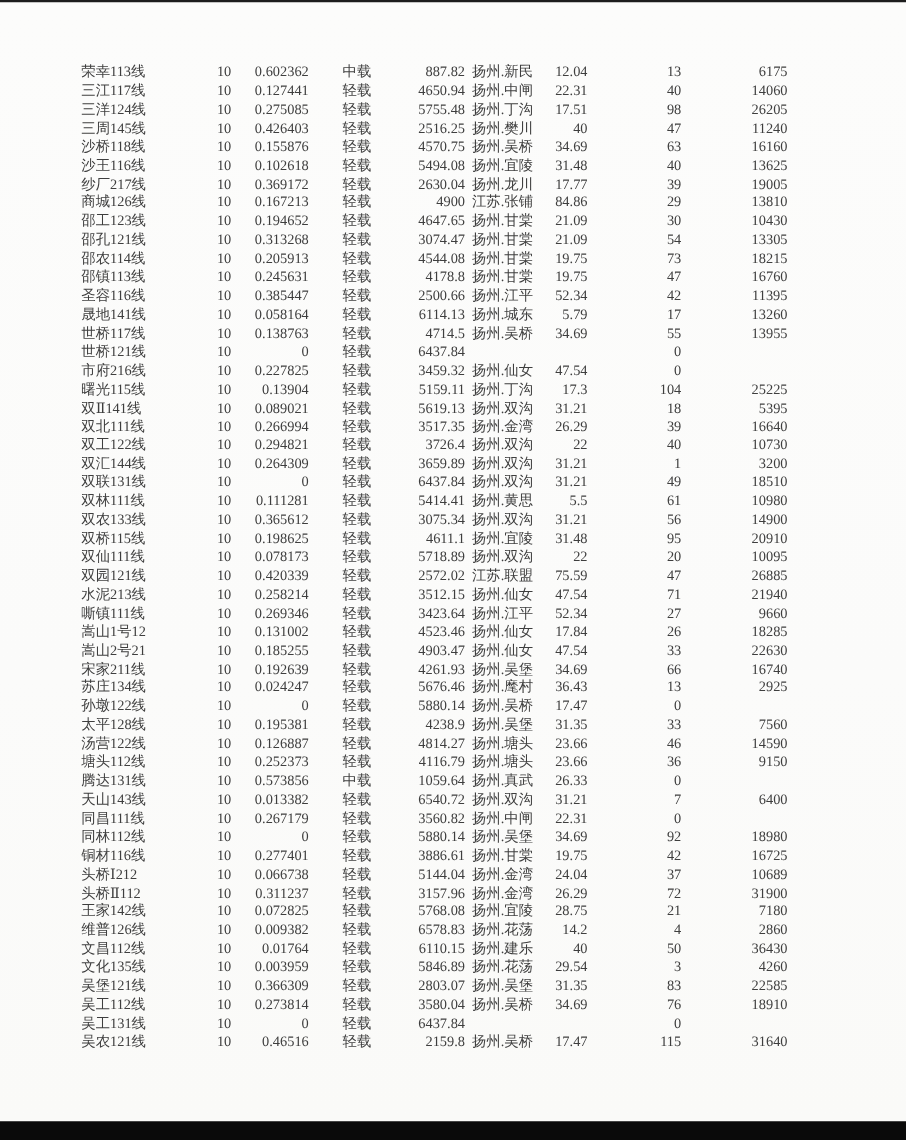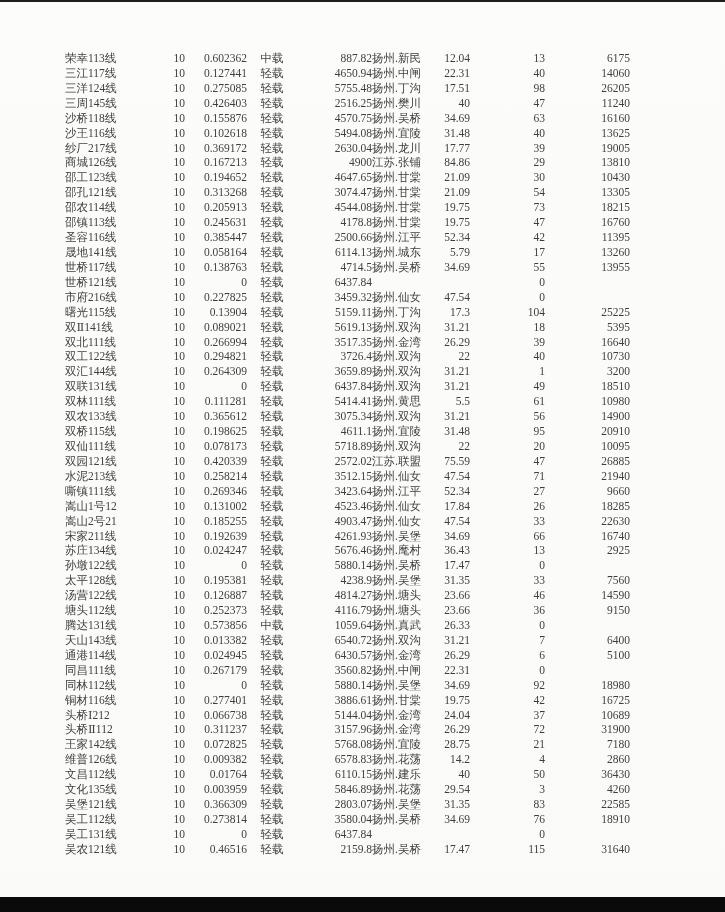--- a/index.html
+++ b/index.html
@@ -45,22 +45,22 @@
   table.data td {
     padding: 0;
     height: 14.92px;
     line-height: 14.92px;
     white-space: nowrap;
     overflow: hidden;
     font-weight: normal;
   }
   td.c1 { text-align: left; margin-left: 22px; }
   td.c2, td.c3, td.c5, td.c7, td.c8, td.c9 { text-align: right; }
-  td.c4 { text-align: center; padding-left: 5px; }
-  td.c6 { text-align: left; padding-left: 5px; }
+  td.c4 { text-align: right; padding-left: 5px; }
+  td.c6 { text-align: center; padding-left: 5px; }
 </style>
 </head>
 <body>
 
 <div class="top-rule"></div>
 
 <div class="page">
   <table class="data">
     <colgroup>
       <col style="width:62px">
@@ -509,31 +509,20 @@
           <td class="c2">10</td>
           <td class="c3">0.013382</td>
           <td class="c4">轻载</td>
           <td class="c5">6540.72</td>
           <td class="c6">扬州.双沟</td>
           <td class="c7">31.21</td>
           <td class="c8">7</td>
           <td class="c9">6400</td>
         </tr>
         <tr>
-          <td class="c1">通港114线</td>
-          <td class="c2">10</td>
-          <td class="c3">0.024945</td>
-          <td class="c4">轻载</td>
-          <td class="c5">6430.57</td>
-          <td class="c6">扬州.金湾</td>
-          <td class="c7">26.29</td>
-          <td class="c8">6</td>
-          <td class="c9">5100</td>
-        </tr>
-        <tr>
           <td class="c1">同昌111线</td>
           <td class="c2">10</td>
           <td class="c3">0.267179</td>
           <td class="c4">轻载</td>
           <td class="c5">3560.82</td>
           <td class="c6">扬州.中闸</td>
           <td class="c7">22.31</td>
           <td class="c8">0</td>
           <td class="c9"></td>
         </tr>

